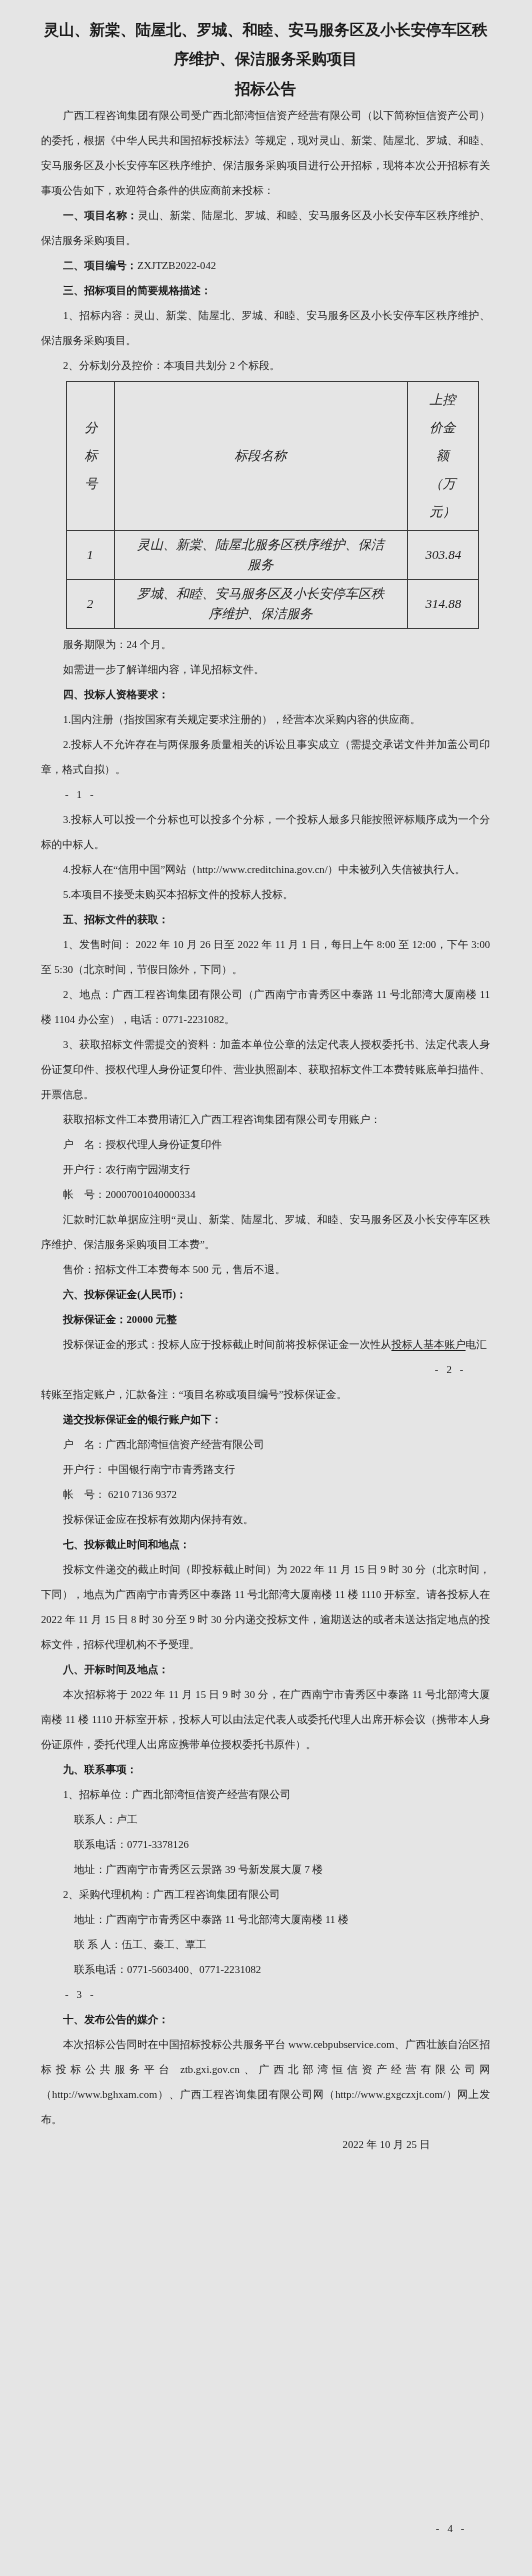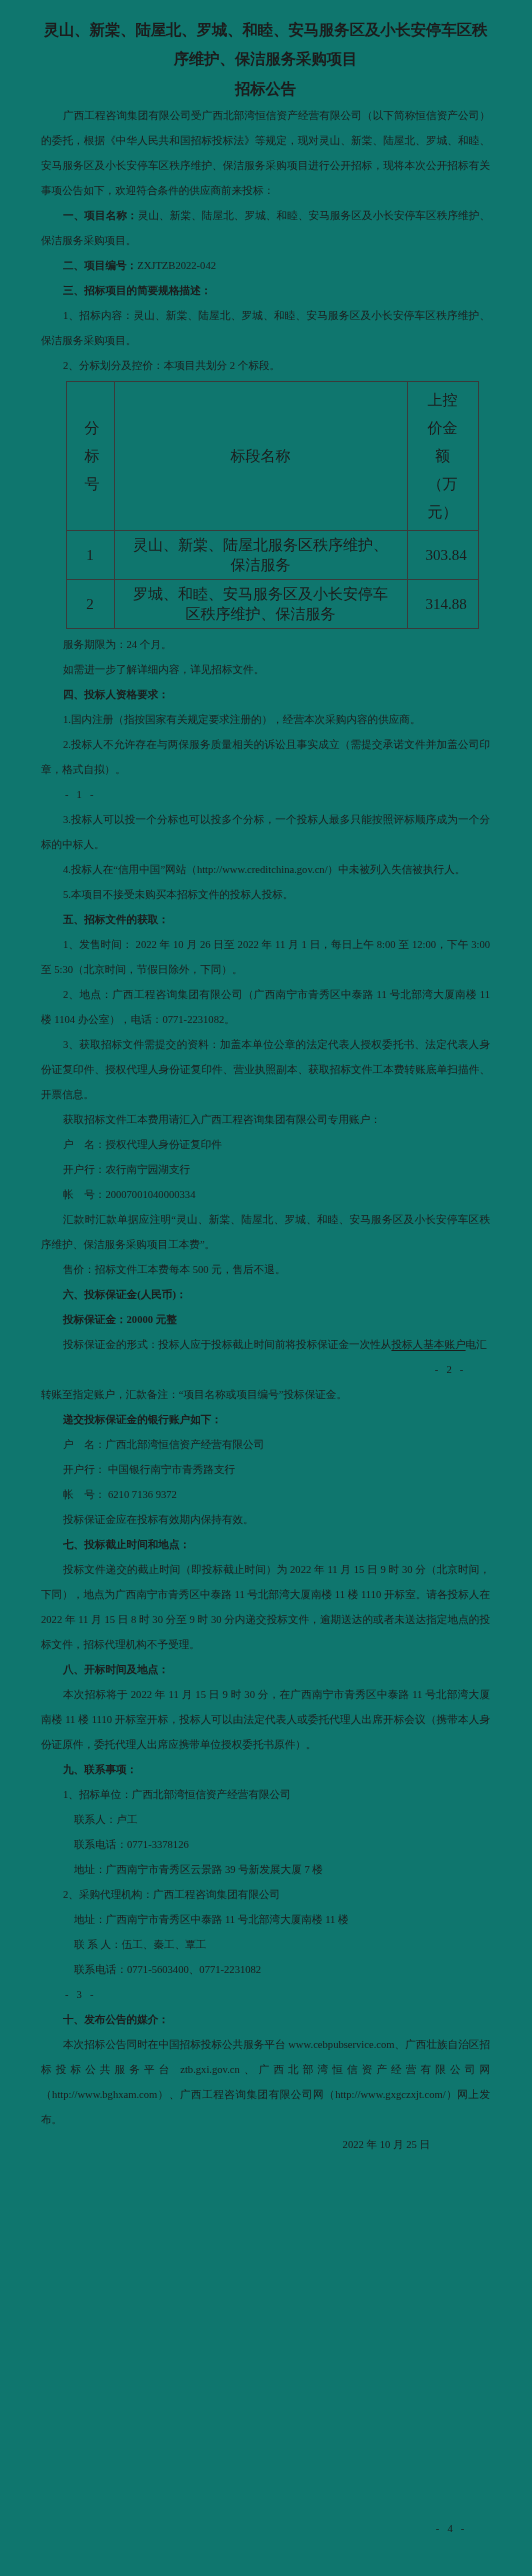--- a/index.html
+++ b/index.html
@@ -1,27 +1,27 @@
 <!DOCTYPE html>
 <html style="font-size:10.6px"><head>
 <meta charset="utf-8">
 <style>
   html,body{margin:0;padding:0;}
   body{width:532px;background:#ffffff;font-family:"Liberation Serif","DejaVu Serif",serif;color:#1c1c1c;}
-  #page{position:relative;width:532px;height:2576px;overflow:hidden;background:#0f766e;}
+  #page{position:relative;width:532px;height:2576px;overflow:hidden;background:#e5e5e5;}
   .doc{padding:14.6px 42px 0 41px;}
   .title{font-size:15.3px;font-weight:bold;text-align:center;line-height:29px;}
   .subtitle{margin-top:1.3px;}
   p{margin:0;font-size:10.6px;line-height:25px;text-align:justify;}
   .ind{text-indent:22px;}
   .ind2{text-indent:33px;}
   .b{font-weight:bold;}
   .u{text-decoration:underline;text-underline-offset:2px;}
   table.bid{border-collapse:collapse;margin:3.3px 0 3.3px 24.6px;width:411px;table-layout:fixed;}
-  .bid th,.bid td{border:1px solid #3a3a3a;font-weight:normal;font-size:15px;text-align:center;vertical-align:middle;padding:4px 18px;}
+  .bid th,.bid td{border:1px solid #3a3a3a;font-weight:normal;font-size:13px;text-align:center;vertical-align:middle;padding:4px 18px;font-style:italic;}
   .bid th{height:59px;line-height:28px;}
   .bid td{height:31px;line-height:20px;}
   .c1{width:48px;} .c2{width:293px;} .c3{width:71px;}
   .pn{font-size:10.6px;line-height:25px;letter-spacing:2.7px;}
   .pnl{padding-left:24px;text-align:left;}
   .pnr{text-align:right;padding-right:24px;}
   .pn4{position:absolute;top:2523px;right:65px;font-size:10.6px;letter-spacing:2.7px;}
   .date{text-align:right;padding-right:60px;}
 </style>
 </head>

